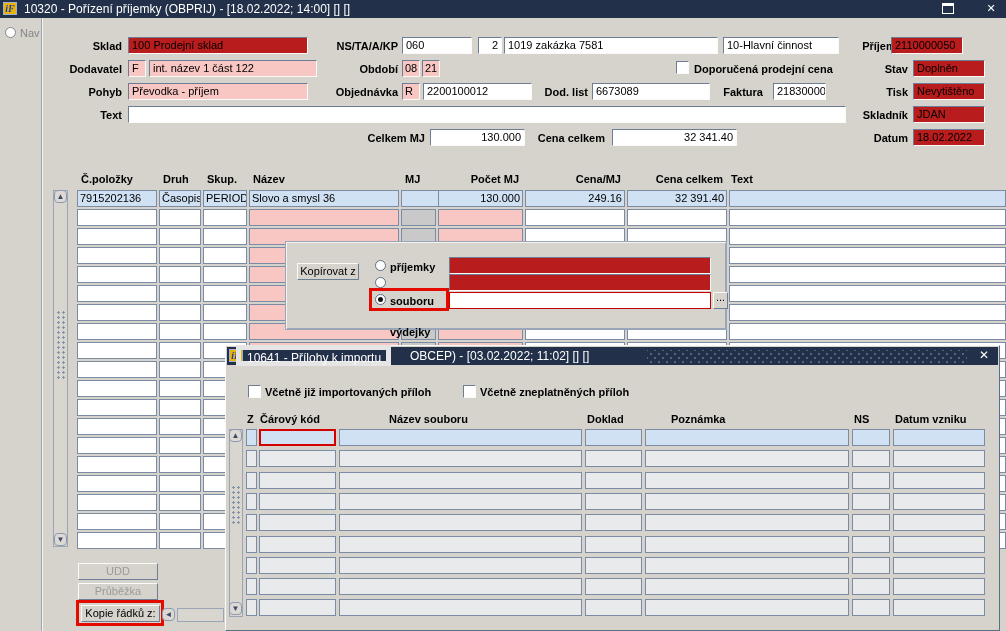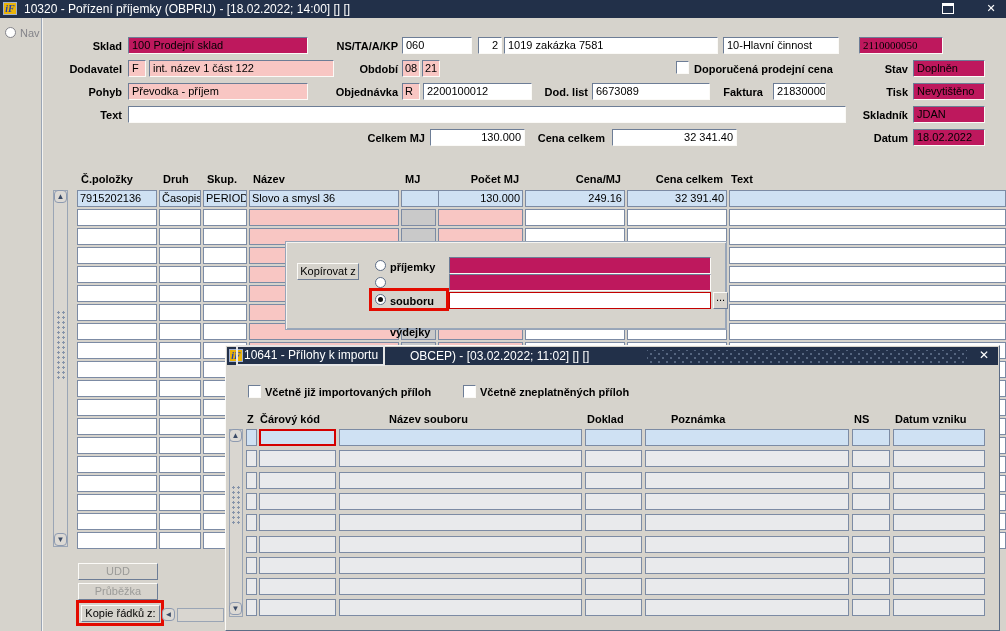--- a/index.html
+++ b/index.html
@@ -10,21 +10,21 @@
   .titlebar { position:absolute; left:0; top:0; width:1006px; height:18px; background:#223049; color:#fff;
               font-size:12px; line-height:18px; white-space:nowrap; }
   .appicon { position:absolute; width:14px; height:13px; background:#eab308; border:1px solid #9fb0d0;
              color:#1d3fae; font:italic bold 10px "Liberation Serif", serif; text-align:center; line-height:12px; }
   .wbtn { position:absolute; color:#fff; font-size:11px; line-height:13px; text-align:center; cursor:default; }
   .restore { width:12px; height:11px; border:1px solid #fff; border-top:3px solid #fff; background:transparent; }
 
   .lbl { position:absolute; font-size:11px; font-weight:bold; color:#000; text-align:right; white-space:nowrap; height:14px; line-height:14px; }
   .fld { position:absolute; height:17px; font-size:11px; line-height:15px; padding:0 3px; white-space:nowrap; overflow:hidden;
          border:1px solid; border-color:#6d7d96 #fbfaf7 #fbfaf7 #6d7d96; background:#fff; color:#000; }
-  .ro   { background:#be185d; }
+  .ro   { background:#b91c1c; }
   .pink { background:#f8c6c3; }
   .tr { text-align:right; }
 
   .cell { position:absolute; height:17px; font-size:11px; line-height:15px; padding:0 2px; white-space:nowrap; overflow:hidden;
           border:1px solid #7c8ba4; background:#fff; }
   .hdr { position:absolute; font-size:11px; font-weight:bold; white-space:nowrap; height:14px; line-height:14px; }
 
   .btn { position:absolute; background:#d6d3cc; border:1px solid; border-color:#fbfaf7 #6d7d96 #6d7d96 #fbfaf7;
          font-size:11px; text-align:center; line-height:15px; height:17px; color:#000; }
   .btn.disabled { color:#9b9b98; }
@@ -71,25 +71,25 @@
   <div class="sidebar-sep"></div>
 
   <div class="lbl" style="left:60px; top:39px; width:62px;">Sklad</div>
   <div class="fld ro" style="left:128px; top:37px; width:180px;">100 Prodejní sklad</div>
   <div class="lbl" style="left:320px; top:39px; width:78px;">NS/TA/A/KP</div>
   <div class="fld" style="left:402px; top:37px; width:70px;">060</div>
   <div class="fld tr" style="left:478px; top:37px; width:24px;">2</div>
   <div class="fld" style="left:504px; top:37px; width:214px;">1019 zakázka 7581</div>
   <div class="fld" style="left:723px; top:37px; width:116px;">10-Hlavní činnost</div>
   <div class="lbl" style="left:838px; top:39px; width:70px;">Příjemka</div>
-  <div class="fld ro" style="left:859px; top:37px; width:84px;font-family:Liberation Serif, serif;">2110000050</div>
+  <div class="fld ro" style="left:891px; top:37px; width:72px;">2110000050</div>
 
   <div class="lbl" style="left:50px; top:62px; width:72px;">Dodavatel</div>
   <div class="fld pink" style="left:128px; top:60px; width:18px;">F</div>
-  <div class="fld pink" style="left:149px; top:60px; width:185px;">int. název 1 část 122</div>
+  <div class="fld pink" style="left:149px; top:60px; width:168px;">int. název 1 část 122</div>
   <div class="lbl" style="left:340px; top:62px; width:58px;">Období</div>
   <div class="fld pink" style="left:402px; top:60px; width:18px; padding:0 2px;">08</div>
   <div class="fld pink" style="left:422px; top:60px; width:18px; padding:0 2px;">21</div>
   <div class="checkbox" style="left:676px; top:61px;"></div>
   <div class="lbl" style="left:694px; top:62px; width:160px; text-align:left;">Doporučená prodejní cena</div>
   <div class="lbl" style="left:838px; top:62px; width:70px;">Stav</div>
   <div class="fld ro" style="left:913px; top:60px; width:72px;">Doplněn</div>
 
   <div class="lbl" style="left:60px; top:85px; width:62px;">Pohyb</div>
   <div class="fld pink" style="left:128px; top:83px; width:180px;">Převodka - příjem</div>
@@ -322,21 +322,21 @@
     <div class="radio sel" style="left:89px; top:52px;"></div>
     <div class="lbl" style="left:104px; top:52px; width:60px; text-align:left;">souboru</div>
     <div class="fld" style="left:163px; top:50px; width:262px; border:1px solid #c40000;"></div>
     <div class="btn" style="left:427px; top:50px; width:15px; line-height:9px;">...</div>
     <div class="redbox" style="left:83px; top:46px; width:80px; height:23px;"></div>
   </div>
 
   <div class="win2">
     <div class="win2title">
       <div class="appicon" style="left:2px; top:2px;">iF</div>
-      <span style="position:absolute; left:9px; top:-2px; border:2px solid #e5e5e5; padding:0 5px 0 6px; height:21px; line-height:17px;">10641 - Přílohy k importu</span>
+      <span style="position:absolute; left:9px; top:-2px; border:5px solid #e5e5e5; padding:0 5px 0 6px; height:21px; line-height:17px;">10641 - Přílohy k importu</span>
       <span style="position:absolute; left:183px;">OBCEP) - [03.02.2022; 11:02]  [] []</span>
       <div class="tpat" style="left:420px; width:320px;"></div>
       <div class="wbtn" style="left:750px; top:2px; width:14px; font-size:12px;">✕</div>
     </div>
   </div>
 
   <div class="checkbox" style="left:248px; top:385px;"></div>
   <div class="lbl" style="left:265px; top:385px; width:200px; text-align:left;">Včetně již importovaných příloh</div>
   <div class="checkbox" style="left:463px; top:385px;"></div>
   <div class="lbl" style="left:480px; top:385px; width:200px; text-align:left;">Včetně zneplatněných příloh</div>

